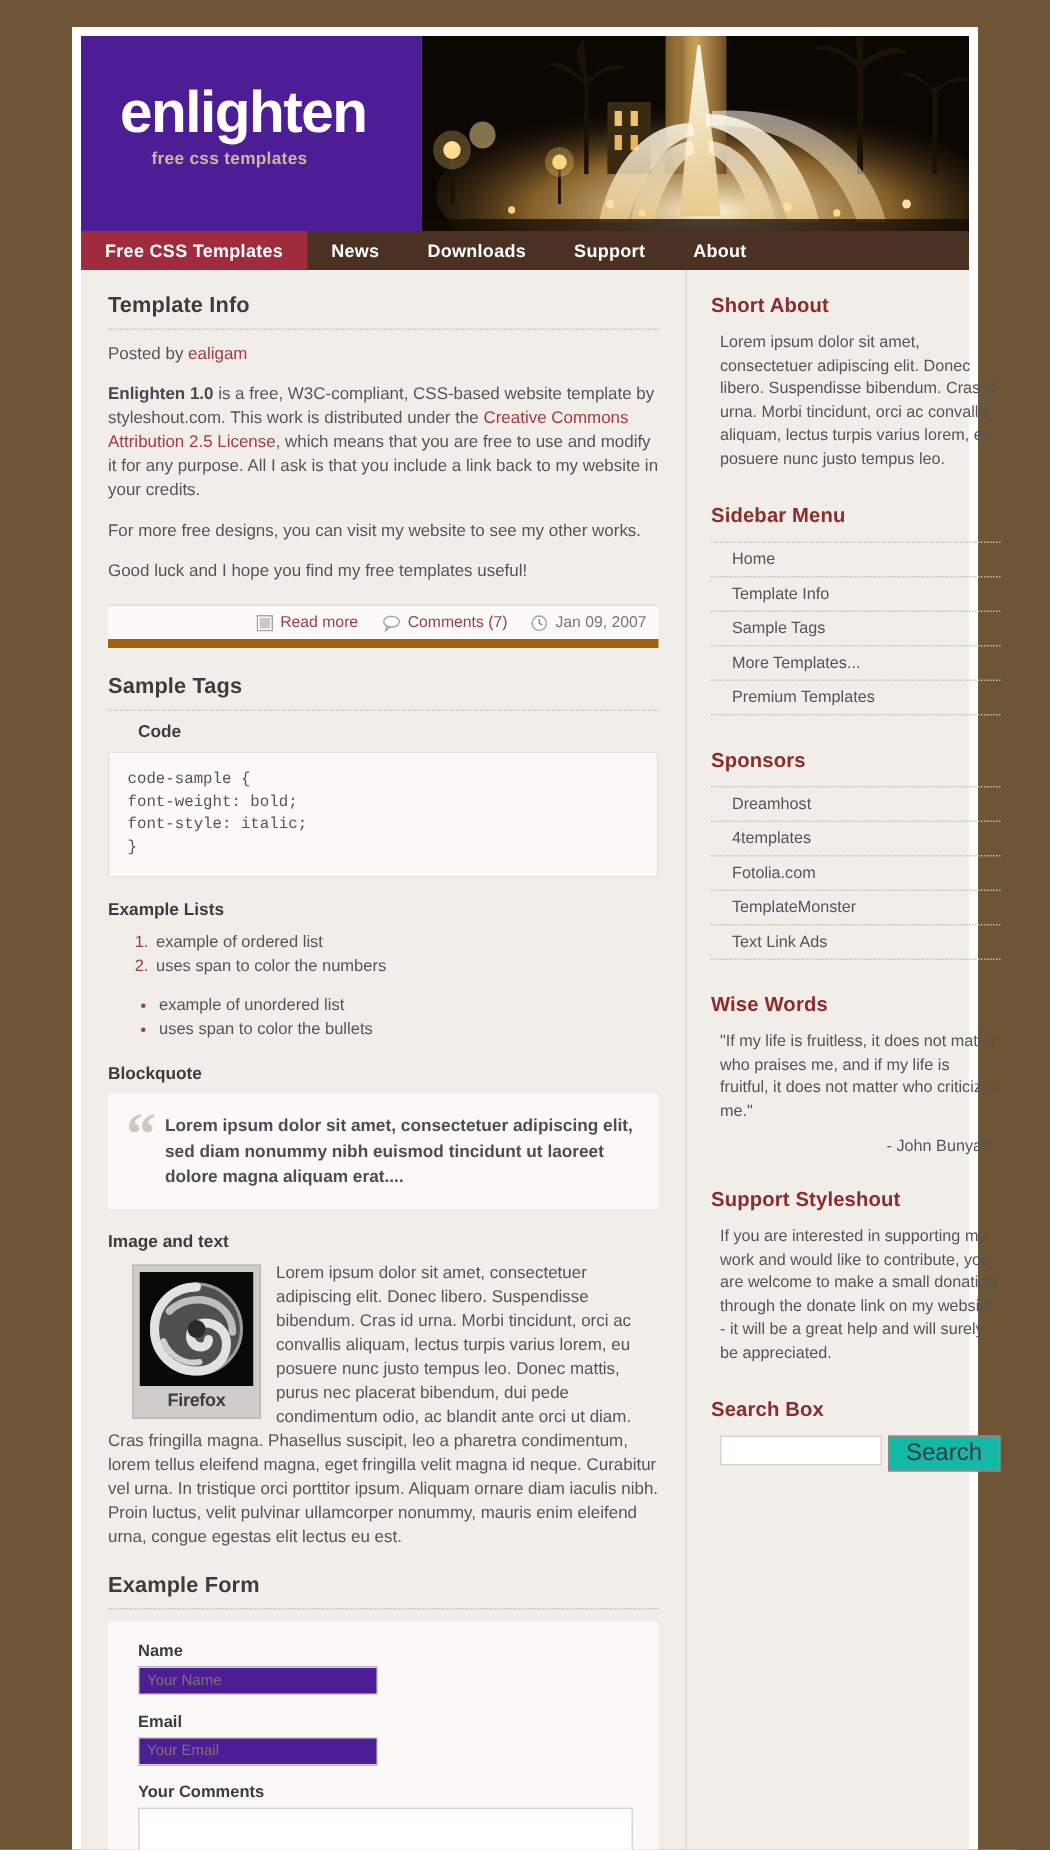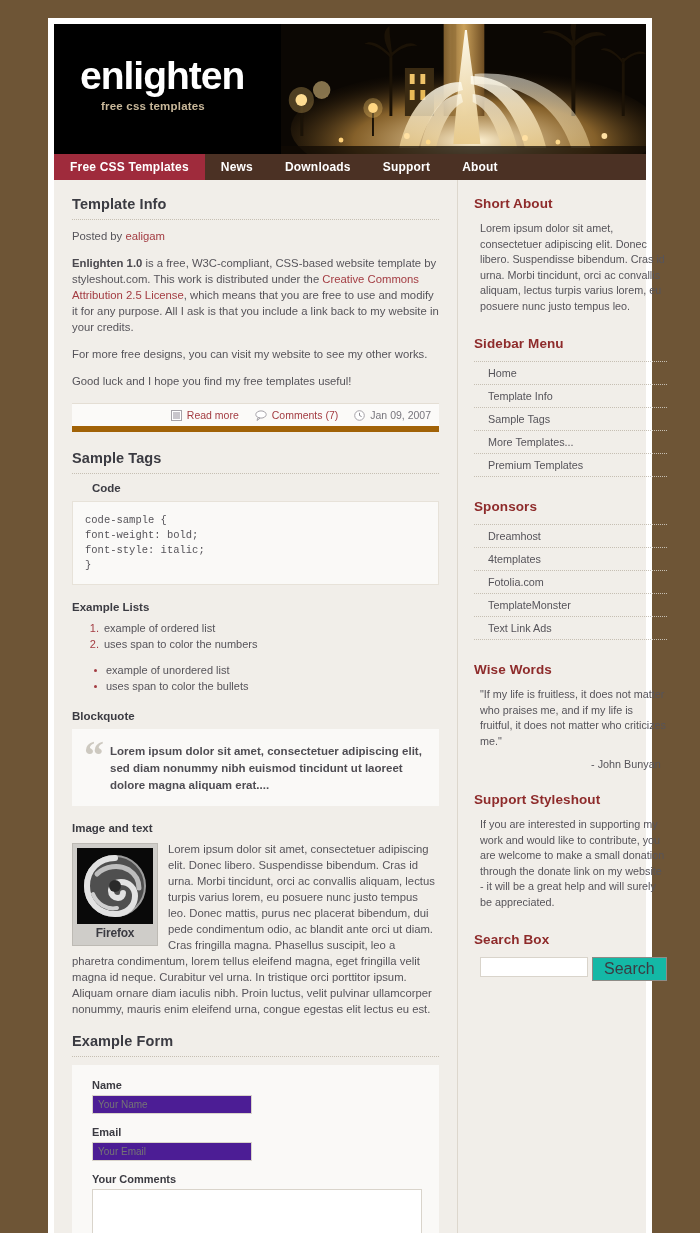--- a/index.html
+++ b/index.html
@@ -22,21 +22,21 @@
   }
 
   
   .header {
     display: flex;
     height: 130px;
     overflow: hidden;
   }
   .header-brand {
     width: 227px;
-    background: #000000;
+    background: #4c1d95;
     position: relative;
     flex: 0 0 227px;
   }
   .logo-title {
     position: absolute;
     left: 26px;
     top: 32px;
     color: #ffffff;
     font-size: 39px;
     font-weight: bold;
@@ -208,21 +208,21 @@
   }
 
   
   .imgtext { margin-top: 2px; }
   .thumb {
     float: left;
     width: 86px;
     background: #cfcdc9;
     border: 1px solid #bdbab4;
     padding: 4px;
-    margin: 2px 10px 4px 0;
+    margin: 2px 10px 4px 16px;
   }
   .thumb-art { display: block; width: 76px; height: 76px; }
   .thumb-cap {
     text-align: center;
     font-size: 12px;
     font-weight: bold;
     color: #3b3b42;
     padding: 2px 0 1px 0;
     letter-spacing: -0.2px;
   }

